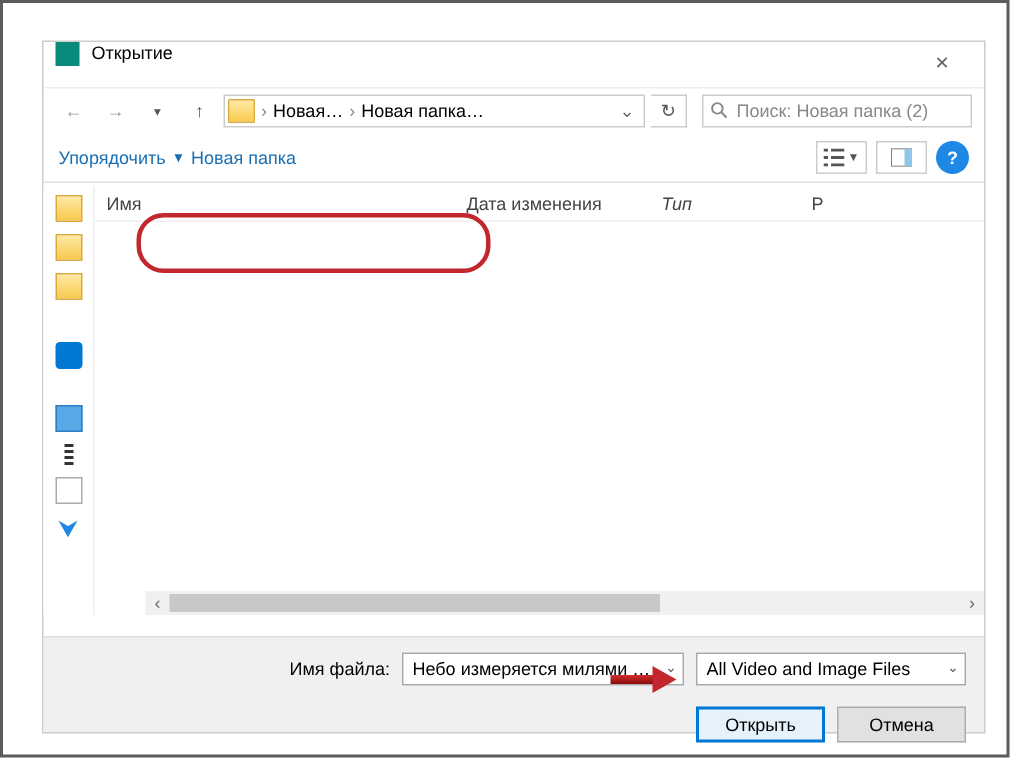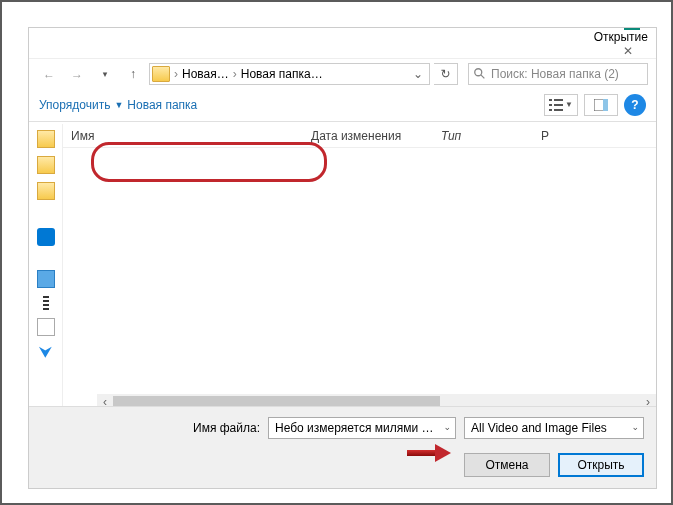--- a/index.html
+++ b/index.html
@@ -1,19 +1,19 @@
 <!DOCTYPE html>
 <html><head>
 <meta charset="utf-8">
 <style>
 * { box-sizing: border-box; margin: 0; padding: 0; font-family: "Segoe UI", Tahoma, sans-serif; font-size: 12px; }
 body { width: 673px; height: 505px; background: #fff; position: relative; }
 .outer { border: 2px solid #5b5b5b; width: 673px; height: 505px; position: relative; background: #fff; }
 .dialog { position: absolute; left: 26px; top: 25px; right: 14px; bottom: 14px; background: #fff; border: 1px solid #ccc; }
-.titlebar { height: 30px; display: flex; align-items: flex-end; padding: 0 8px; flex-direction: column; }
+.titlebar { height: 30px; display: flex; align-items: flex-start; padding: 0 8px; }
 .app-icon { width: 16px; height: 16px; background: #0a8a7a; margin-right: 8px; }
 .title-text { flex: 1; color: #000; }
 .close-btn { width: 40px; height: 28px; display: flex; align-items: center; justify-content: center; color: #666; cursor: pointer; }
 .navbar { height: 30px; display: flex; align-items: center; gap: 4px; padding: 0 8px; border-top: 1px solid #eee; }
 .nav-arrow { width: 24px; height: 24px; display: flex; align-items: center; justify-content: center; color: #999; cursor: pointer; }
 .nav-arrow.enabled { color: #555; }
 .breadcrumb { flex: 1; height: 22px; border: 1px solid #ccc; display: flex; align-items: center; padding: 0 2px; gap: 2px; min-width: 0; }
 .bc-folder { width: 18px; height: 16px; background: linear-gradient(#ffe9a6,#f7ca4d); border: 1px solid #d9a93e; border-radius: 1px; }
 .bc-sep { color: #888; padding: 0 2px; }
 .bc-seg { color: #000; white-space: nowrap; }
@@ -47,21 +47,21 @@
 .row-icon::after { content: ""; position: absolute; left: 3px; top: 3px; right: 3px; bottom: 3px; background: #8ec5e8; }
 .row .cell { padding: 0 6px; }
 .row .cell-name { width: 220px; }
 .row .cell-date { width: 130px; color: #555; }
 .row .cell-type { width: 120px; color: #555; }
 .highlight-oval { position: absolute; pointer-events: none; border: 3px solid #c1272d; border-radius: 18px; left: 62px; top: 114px; width: 236px; height: 40px; z-index: 50; }
 .scrollbar-h { position: absolute; left: 34px; right: 0; bottom: 0; height: 16px; background: #f0f0f0; display: flex; align-items: center; }
 .sb-btn { width: 16px; height: 16px; display: flex; align-items: center; justify-content: center; color: #666; cursor: pointer; }
 .sb-track { flex: 1; height: 16px; position: relative; }
 .sb-thumb { position: absolute; left: 0; top: 2px; height: 12px; width: 62%; background: #c8c8c8; }
-.footer { position: absolute; left: 0; right: 0; bottom: 0; height: 82px; background: #f0f0f0; border-top: 1px solid #ddd; padding: 10px 12px; }
+.footer { position: absolute; left: 0; right: 0; bottom: 0; height: 64px; background: #f0f0f0; border-top: 1px solid #ddd; padding: 10px 12px; }
 .fn-row { display: flex; align-items: center; gap: 8px; justify-content: flex-end; }
 .fn-label { color: #000; }
 .fn-select { height: 22px; border: 1px solid #aaa; background: #fff; padding: 0 18px 0 6px; position: relative; min-width: 0; display: flex; align-items: center; }
 .fn-select.name { width: 188px; }
 .fn-select.filter { width: 180px; }
 .fn-caret { position: absolute; right: 4px; top: 4px; font-size: 9px; color: #555; }
 .btn-row { display: flex; gap: 8px; justify-content: flex-end; margin-top: 14px; align-items: center; }
 .btn { width: 86px; height: 24px; border: 1px solid #adadad; background: #e1e1e1; display: flex; align-items: center; justify-content: center; cursor: pointer; }
 .btn.primary { border: 2px solid #0078d4; background: #e5f1fb; }
 .arrow-callout { position: absolute; left: 378px; bottom: 26px; width: 46px; height: 18px; z-index: 60; pointer-events: none; }
@@ -188,25 +188,25 @@
         <div class="fn-select name">
           <span class="ellipsis">Небо измеряется милями (201</span>
           <span class="fn-caret">⌄</span>
         </div>
         <div class="fn-select filter">
           <span class="ellipsis">All Video and Image Files</span>
           <span class="fn-caret">⌄</span>
         </div>
       </div>
       <div class="btn-row">
+        <div class="btn primary">
+          <span>Открыть</span>
+        </div>
         <div class="btn">
           <span>Отмена</span>
-        </div>
-        <div class="btn primary">
-          <span>Открыть</span>
         </div>
       </div>
       <div class="arrow-callout">
         <div class="arrow-shaft"></div>
         <div class="arrow-head"></div>
       </div>
     </div>
 
   </div>
 </div>

